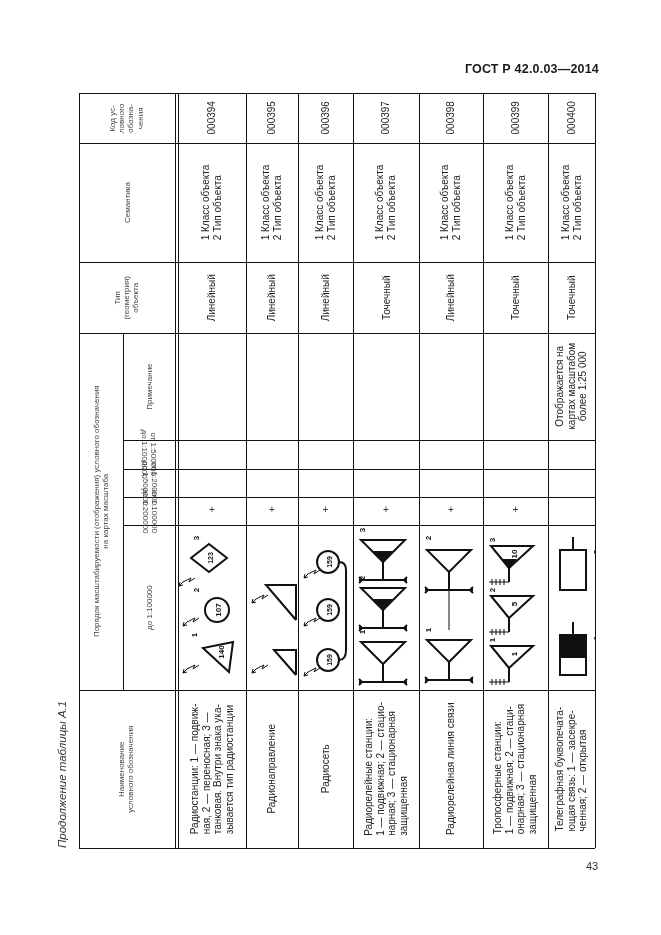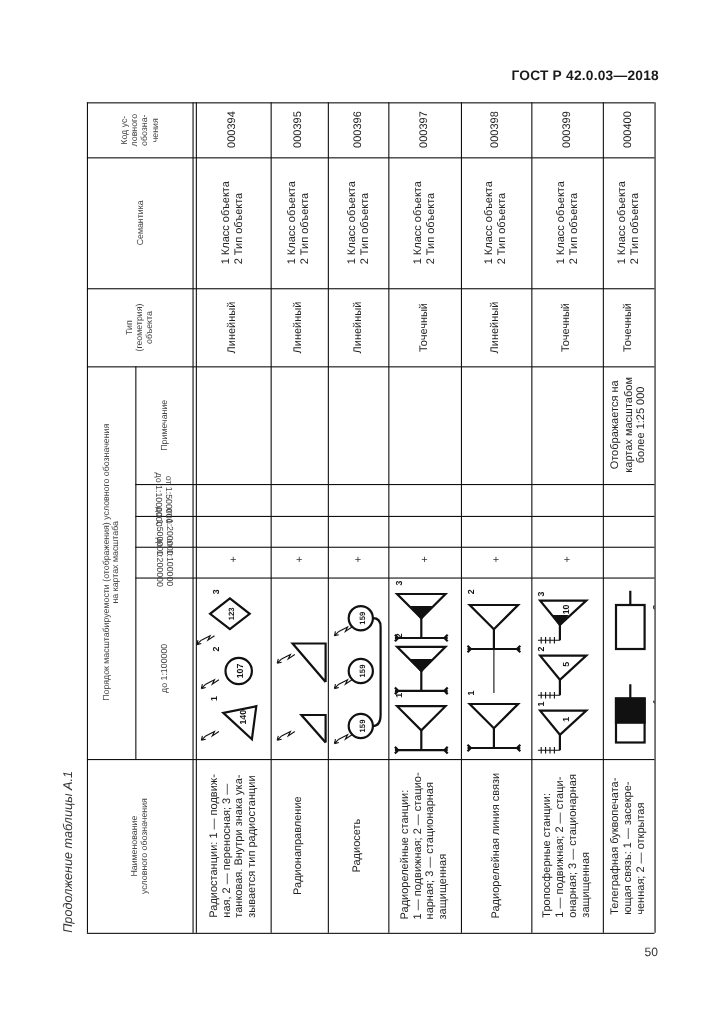--- a/index.html
+++ b/index.html
@@ -16,23 +16,23 @@
   .rot > span { display:block; transform:rotate(-90deg); white-space:nowrap; line-height:1.15; }
   .hdr { font-size:8px; color:#444; }
   .cell { font-size:10px; color:#222; }
   .inv { transform:rotate(90deg) !important; font-size:8px; color:#444; line-height:1.2; }
   .plus { position:absolute; font-size:10px; color:#333; }
   svg.sym { position:absolute; }
 </style>
 </head>
 <body>
 
-<div class="gost">ГОСТ Р 42.0.03—2018</div>
+<div class="gost">ГОСТ Р 42.0.03—2014</div>
 <div class="caption">Продолжение таблицы А.1</div>
-<div class="pageno">50</div>
+<div class="pageno">43</div>
 
 <div class="tbl" id="tbl">
     <div class="line" style="left: 0px; top: 0px; height: 1px; width: 516px;"></div>
     <div class="line" style="left: 0px; top: 755px; height: 1px; width: 516px;"></div>
     <div class="line" style="left: 0px; top: 0px; width: 1px; height: 755px;"></div>
     <div class="line" style="left: 516px; top: 0px; width: 1px; height: 755px;"></div>
     <div class="line" style="left: 96px; top: 0px; width: 1px; height: 755px;"></div>
     <div class="line" style="left: 99px; top: 0px; width: 1px; height: 755px;"></div>
     <div class="line" style="left: 167px; top: 0px; width: 1px; height: 755px;"></div>
     <div class="line" style="left: 219px; top: 0px; width: 1px; height: 755px;"></div>

